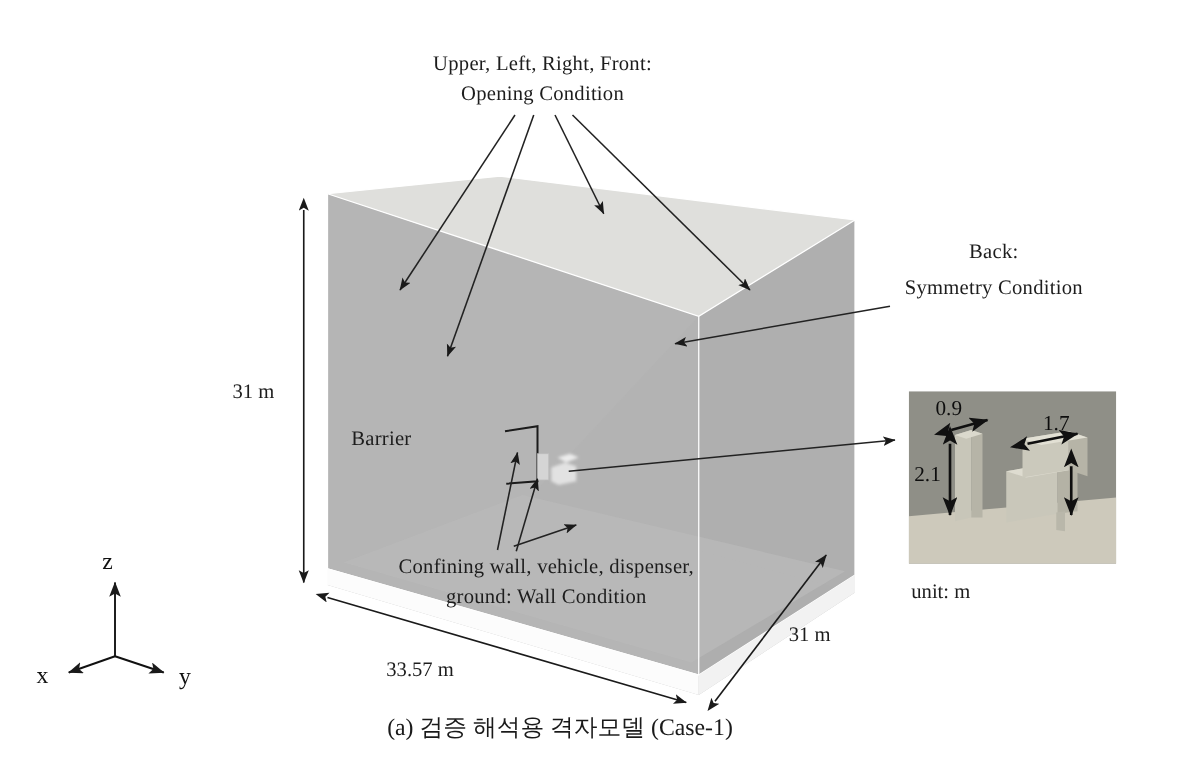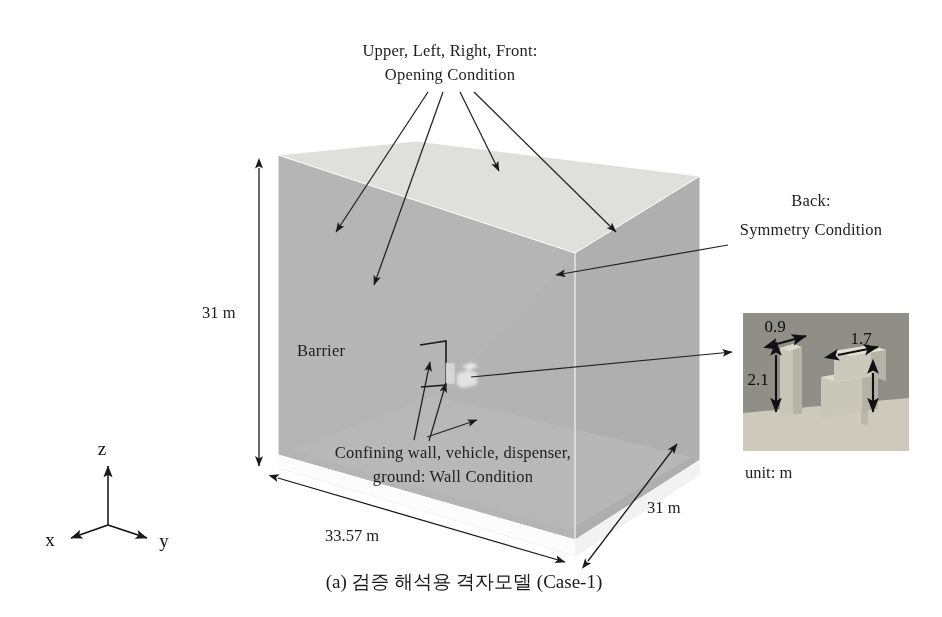--- a/index.html
+++ b/index.html
@@ -10,21 +10,21 @@
   body {
     width: 942px;
     height: 617px;
     position: relative;
     overflow: hidden;
     font-family: "Liberation Serif", "DejaVu Serif", serif;
     color: #1a1a1a;
   }
   #root {
     position: absolute;
-    left: 16px; top: 0;
+    left: 0; top: 0;
     width: 768px;
     height: 617px;
   }
   svg#scene {
     position: absolute;
     left: 0; top: 0;
     width: 942px;
     height: 617px;
     display: block;
   }

